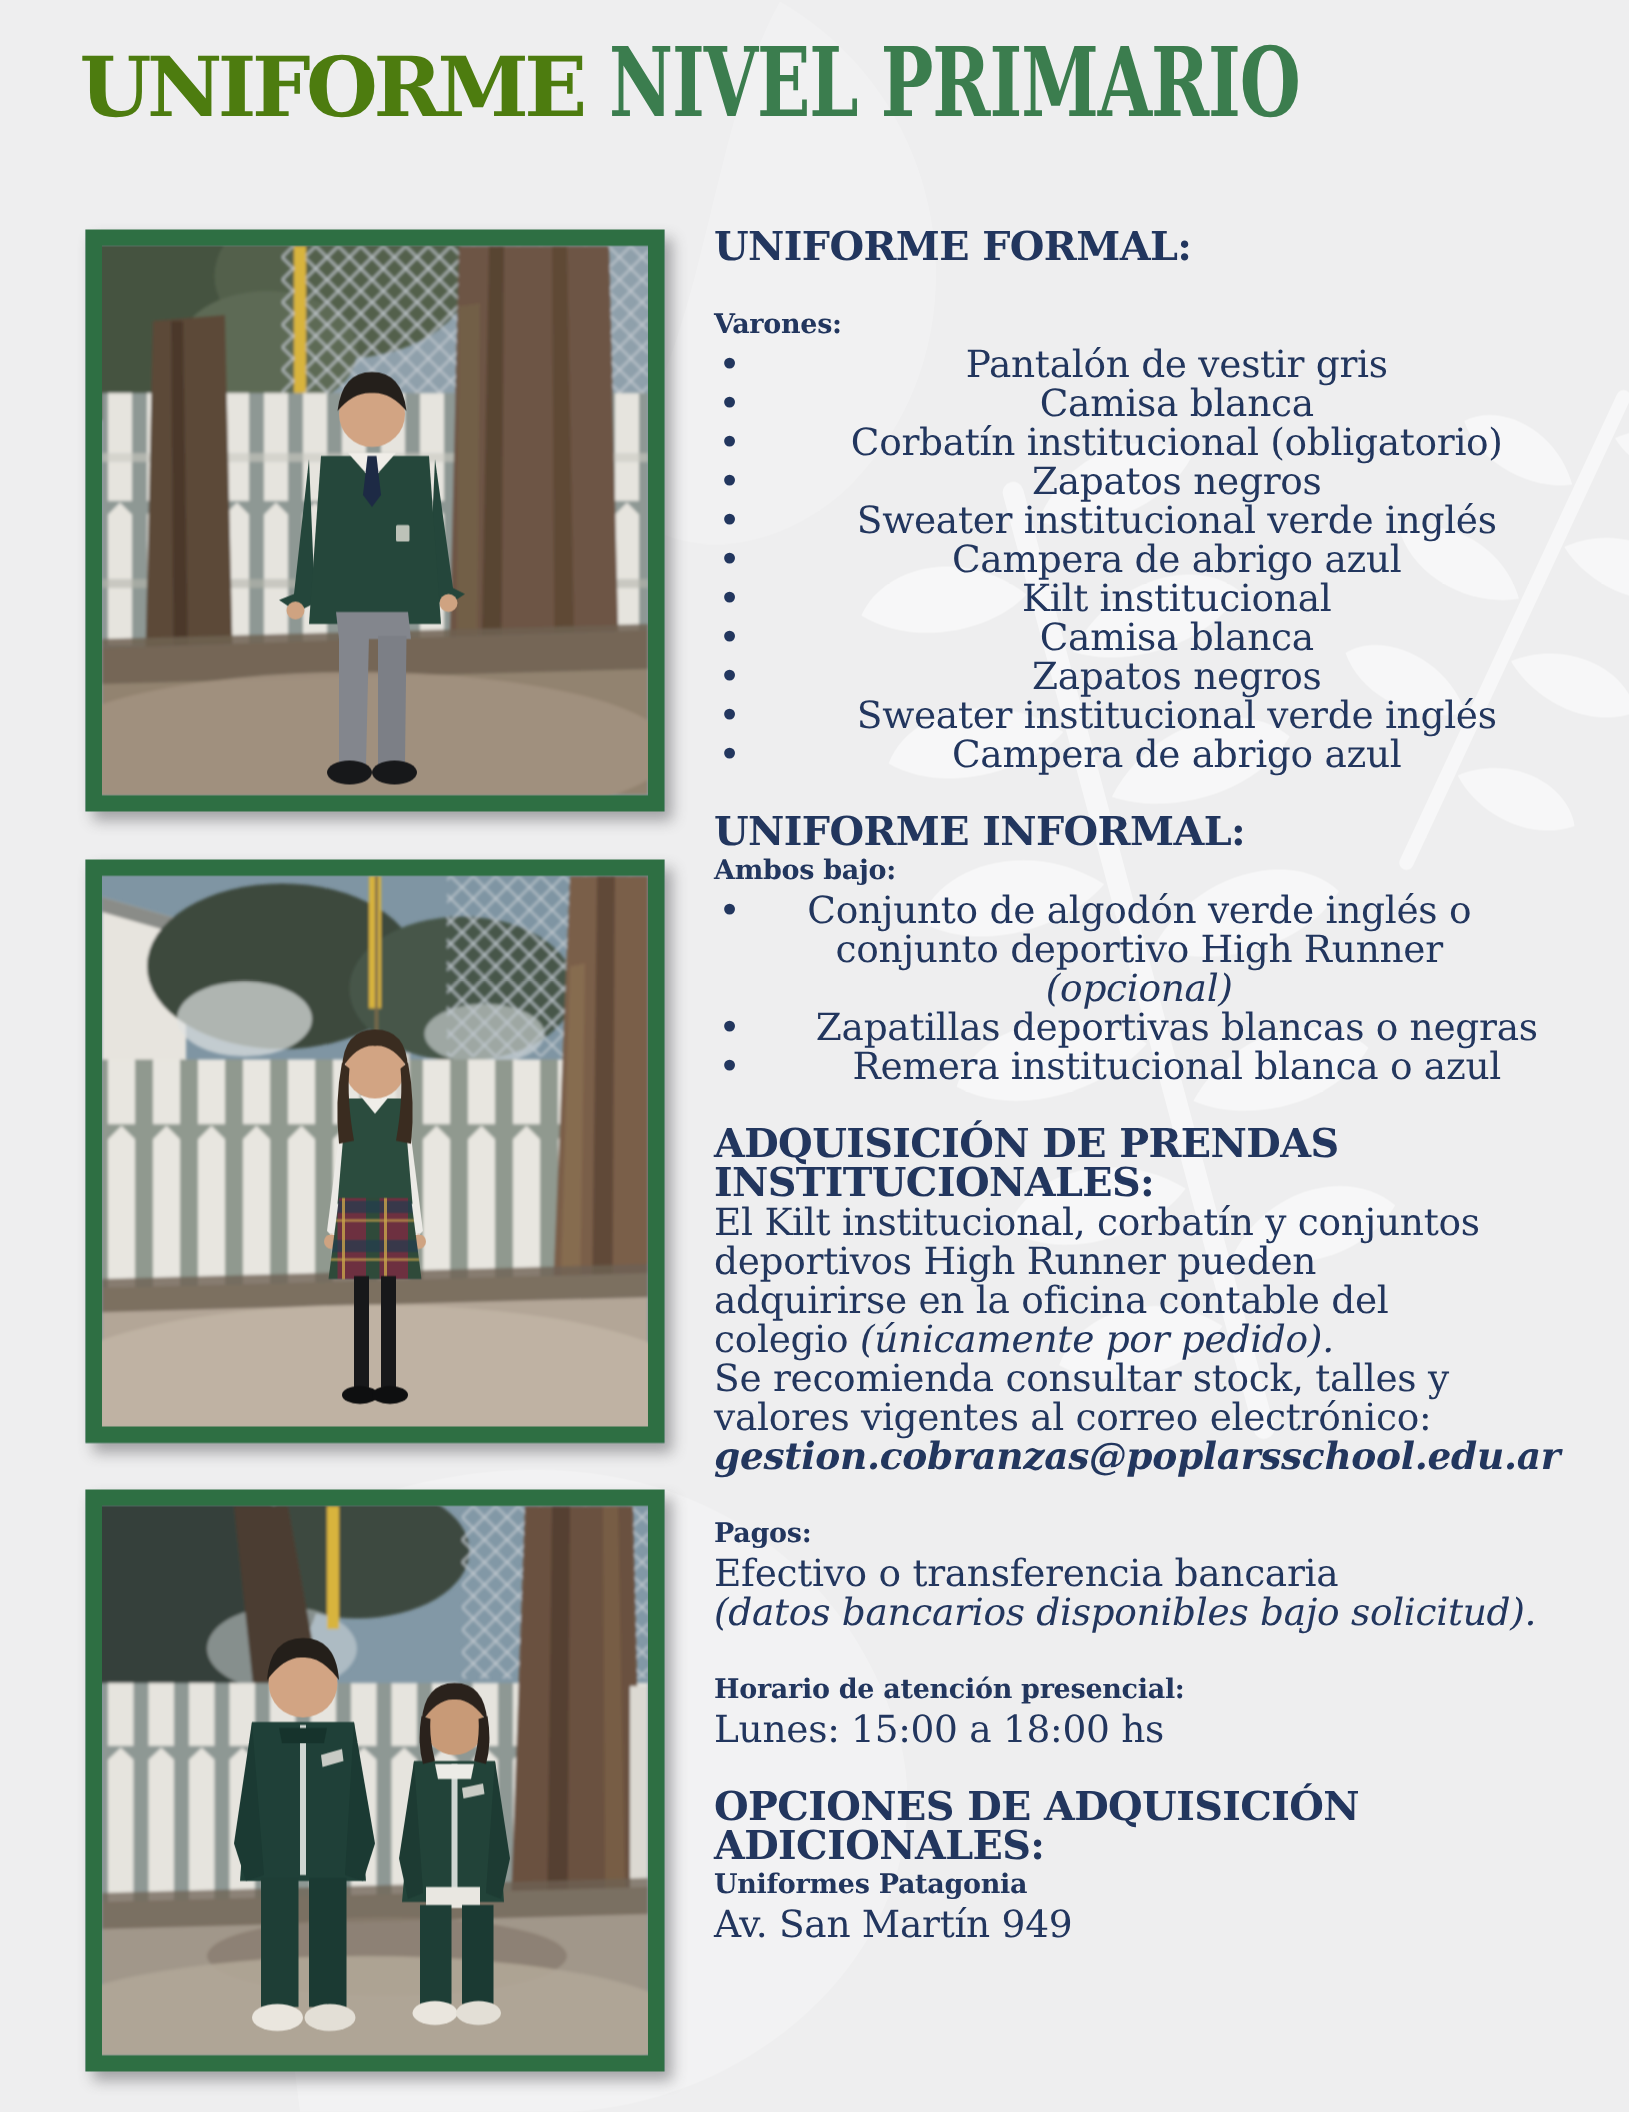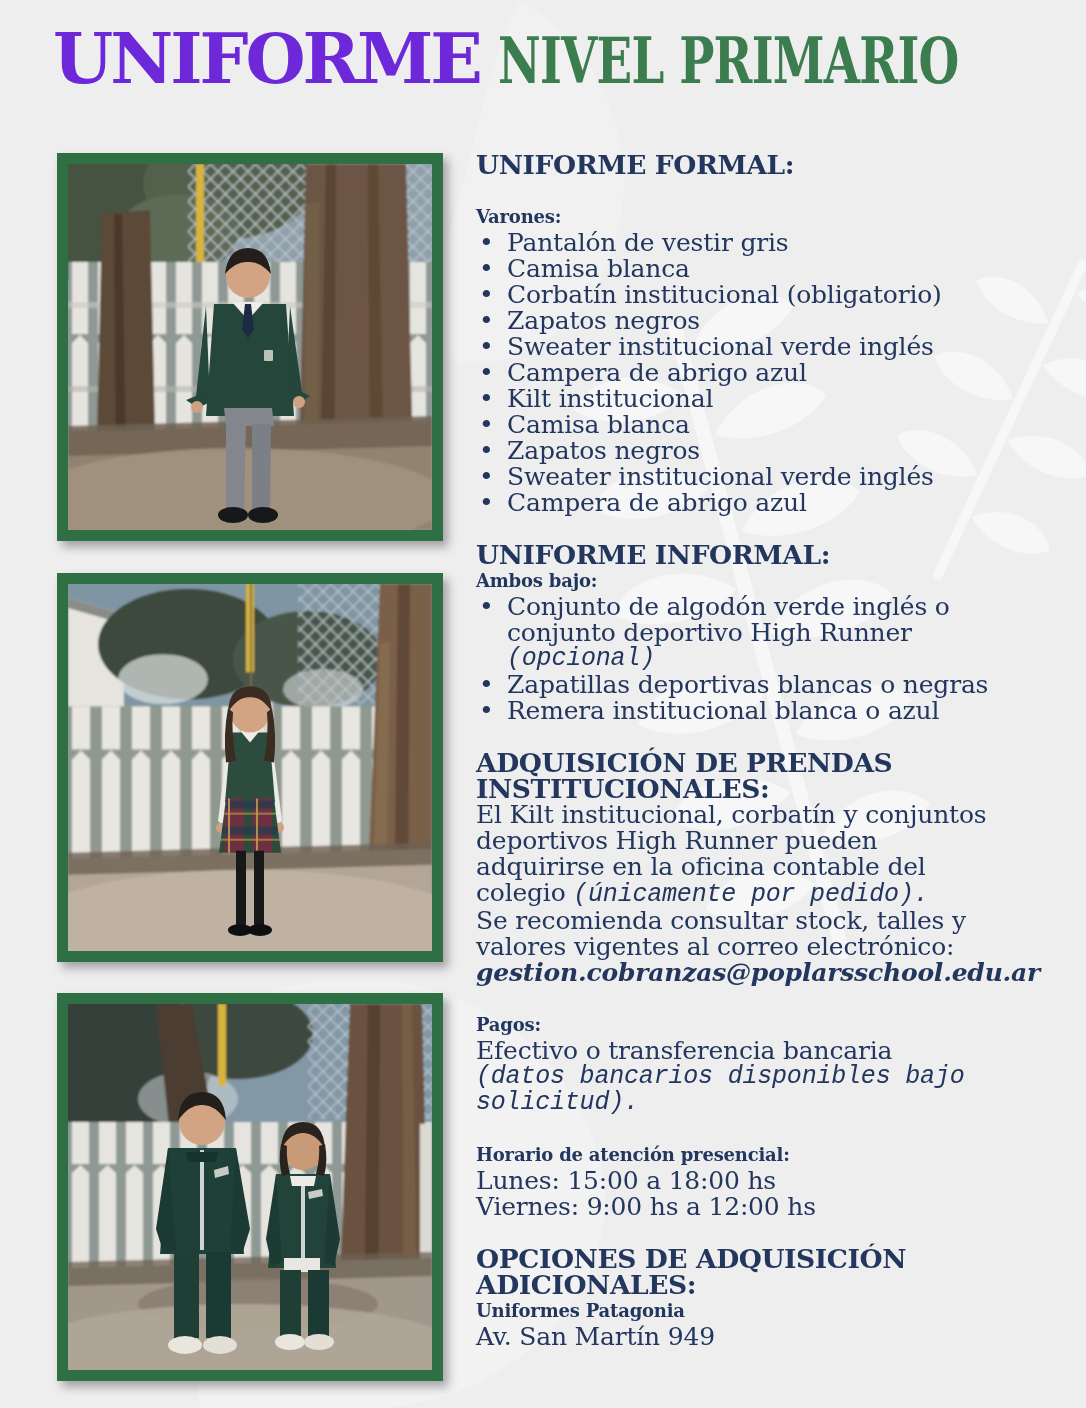--- a/index.html
+++ b/index.html
@@ -4,43 +4,43 @@
 <style>
   html,body{margin:0;padding:0;}
   body{
     width:1086px;height:1408px;position:relative;overflow:hidden;
     background:#eeeeef;color:#22365e;
     font-family:"DejaVu Serif", serif;
   }
   .watermark{position:absolute;inset:0;pointer-events:none;}
   
   .masthead{position:absolute;left:53px;top:24px;display:flex;align-items:baseline;gap:18px;white-space:nowrap;}
-  .title-main{font-size:69px;font-weight:bold;letter-spacing:-3px;color:#6d28d9;line-height:1;}
+  .title-main{font-size:55px;font-weight:bold;letter-spacing:-3px;color:#4d7c0f;line-height:1;}
   .title-sub{font-size:64px;font-weight:bold;color:#3b7d4e;line-height:1;display:inline-block;
              transform:scaleX(.73);transform-origin:0 100%;letter-spacing:-1px;}
   
   .photo{position:absolute;left:57px;width:386px;box-sizing:border-box;
          border:11px solid #2e6f43;background:#8fa0ab;
          box-shadow:5px 6px 9px rgba(70,70,75,.45);}
   .photo svg{display:block;width:100%;height:100%;}
   #photo1{top:153px;height:388px;}
   #photo2{top:573px;height:389px;}
   #photo3{top:993px;height:388px;}
   
   .col{position:absolute;left:476px;top:152px;width:586px;
        font-size:25px;line-height:26px;letter-spacing:-0.2px;}
   .col p{margin:0;}
   .h{font-weight:bold;font-size:18px;}
   .caps-h{font-weight:bold;font-size:26.5px;letter-spacing:-0.4px;}
   .gap{margin-top:26px;}
-  ul{margin:0;padding:0;list-style:none;}
+  ul{margin:0;padding:0;list-style:none;text-align:center;}
   li{position:relative;padding-left:31px;}
   li::before{content:"\2022";position:absolute;left:3px;top:0;}
   .prewrap{white-space:pre-line;}
-  .italic{font-style:italic;font-family:Liberation Mono, monospace;}
+  .italic{font-style:italic;}
   .boldital{font-weight:bold;font-style:italic;}
   .narrow{max-width:505px;}
 </style>
 </head>
 <body>
 
 <svg class="watermark" viewBox="0 0 1086 1408">
   <g fill="#ffffff" opacity="0.55">
     <g transform="translate(760,640) rotate(-15)">
       <rect x="-8" y="-330" width="14" height="660" rx="7"></rect>
@@ -304,20 +304,19 @@
   <p class="gap prewrap">Se recomienda consultar stock, talles y
 valores vigentes al correo electrónico:</p>
   <p class="boldital">gestion.cobranzas@poplarsschool.edu.ar</p>
 
   <div class="h gap">Pagos:</div>
   <p>Efectivo o transferencia bancaria</p>
   <p class="italic">(datos bancarios disponibles bajo solicitud).</p>
 
   <div class="h gap">Horario de atención presencial:</div>
   <p>Lunes: 15:00 a 18:00 hs</p>
-  <p>Viernes: 9:00 hs a 12:00 hs</p>
 
   <div class="caps-h gap prewrap">OPCIONES DE ADQUISICIÓN
 ADICIONALES:</div>
   <div class="h">Uniformes Patagonia</div>
   <p>Av. San Martín 949</p>
 
 </div>
 
 </body></html>

